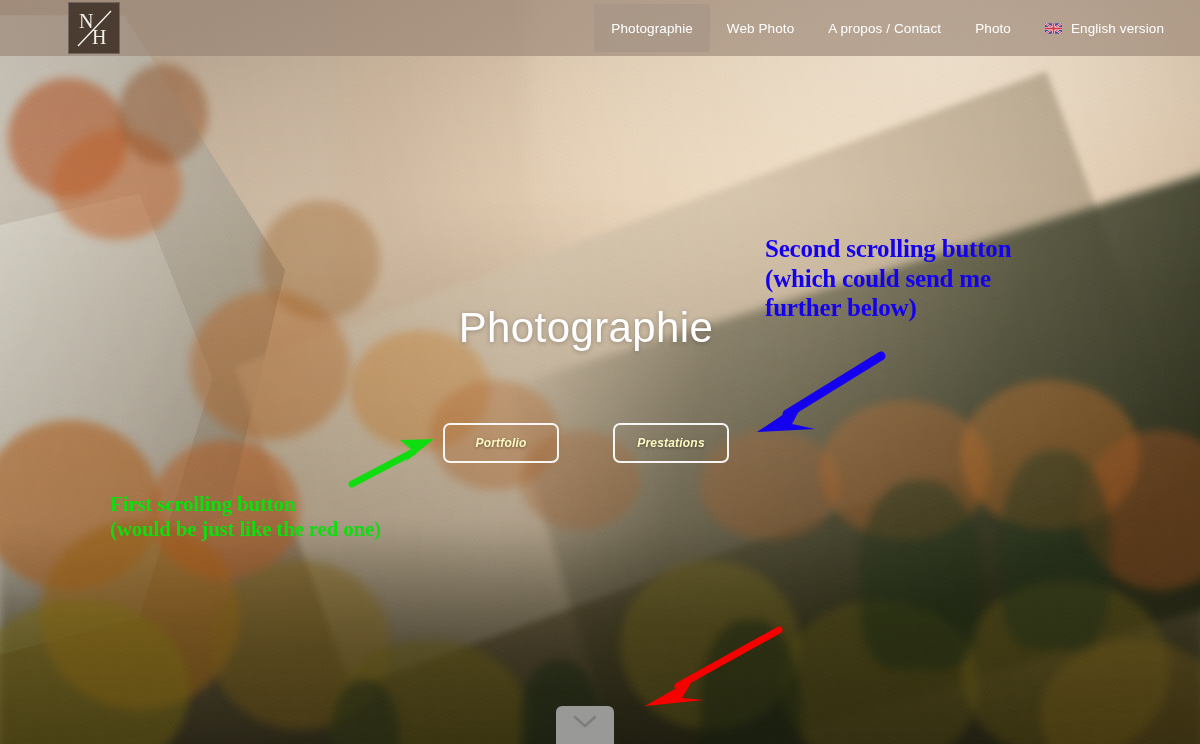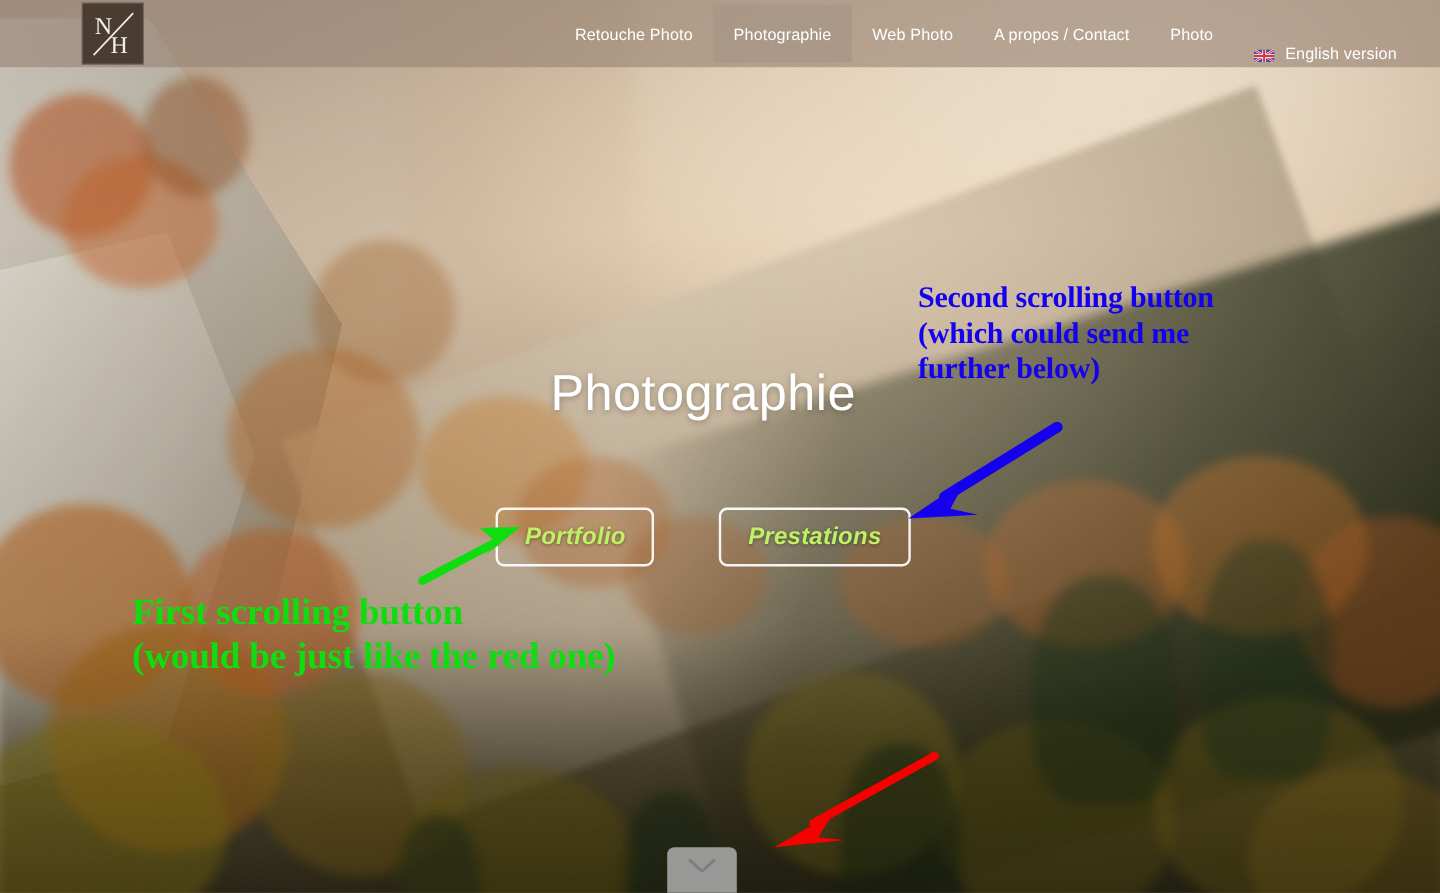--- a/index.html
+++ b/index.html
@@ -143,21 +143,21 @@
     display:flex; align-items:center;
     text-decoration:none;
     white-space:nowrap;
     letter-spacing:.1px;
     cursor:pointer;
   }
   .navitem.active{
     background:rgba(168,150,134,0.78);
     border-radius:3px;
   }
-  .navitem.lang{ gap:9px; padding-right:20px;align-items:flex-end; }
+  .navitem.lang{ gap:9px; padding-right:20px; }
   .flag-uk{ width:17px; height:11px; display:block; }
 
   
   #hero-content{
     position:absolute; left:0; top:0; width:1200px; height:744px;
     z-index:20;
   }
   #hero-title{
     position:absolute; left:0; top:304px; width:1172px;
     text-align:center;
@@ -179,22 +179,22 @@
   }
   #hero-buttons{
     position:absolute; left:0; top:423px; width:1172px;
     display:flex; justify-content:center; gap:54px;
   }
   .herobtn{
     min-width:116px;
     padding:11px 22px;
     border:2px solid rgba(255,255,255,0.93);
     border-radius:7px;
-    color:#bef264;
-    font-size:20px;
+    color:#fef9c3;
+    font-size:12px;
     font-style:italic;
     font-weight:bold;
     text-align:center;
     background:transparent;
     cursor:pointer;
     text-shadow:0 1px 3px rgba(0,0,0,0.4);
     letter-spacing:.2px;
   }
 
   
@@ -221,21 +221,21 @@
   }
   #anno-blue{
     left:765px; top:234px;
     color:#1400ee;
     font-size:25px;
     letter-spacing:-0.2px;
   }
   #anno-green{
     left:110px; top:492px;
     color:#0fdd0f;
-    font-size:31px;
+    font-size:21px;
     letter-spacing:-0.2px;
   }
   #anno-red{
     left:787px; top:626px;
     color:#f60000;
     font-size:24px;
     letter-spacing:-0.2px;
   }
   #anno-svg{ position:absolute; inset:0; }
 </style>
@@ -304,21 +304,20 @@
 
   <div id="logo">
     <svg width="42" height="42" viewBox="0 0 42 42">
       <text x="6" y="21" font-family="Liberation Serif, serif" font-size="20" fill="#f2efe9">N</text>
       <text x="19" y="37" font-family="Liberation Serif, serif" font-size="20" fill="#f2efe9">H</text>
       <line x1="5" y1="39" x2="38" y2="4" stroke="#f2efe9" stroke-width="1.4"></line>
     </svg>
   </div>
 
   <nav id="mainnav">
-    <a class="navitem" href="#">Retouche Photo</a>
     <a class="navitem active" href="#">Photographie</a>
     <a class="navitem" href="#">Web Photo</a>
     <a class="navitem" href="#">A propos / Contact</a>
     <a class="navitem" href="#">Photo</a>
     <a class="navitem lang" href="#">
       <svg class="flag-uk" viewBox="0 0 60 36">
         <rect width="60" height="36" fill="#3b4a9e"></rect>
         <path d="M0,0 L60,36 M60,0 L0,36" stroke="#ffffff" stroke-width="7"></path>
         <path d="M0,0 L60,36 M60,0 L0,36" stroke="#d4354a" stroke-width="3.5"></path>
         <path d="M30,0 L30,36 M0,18 L60,18" stroke="#ffffff" stroke-width="11"></path>

